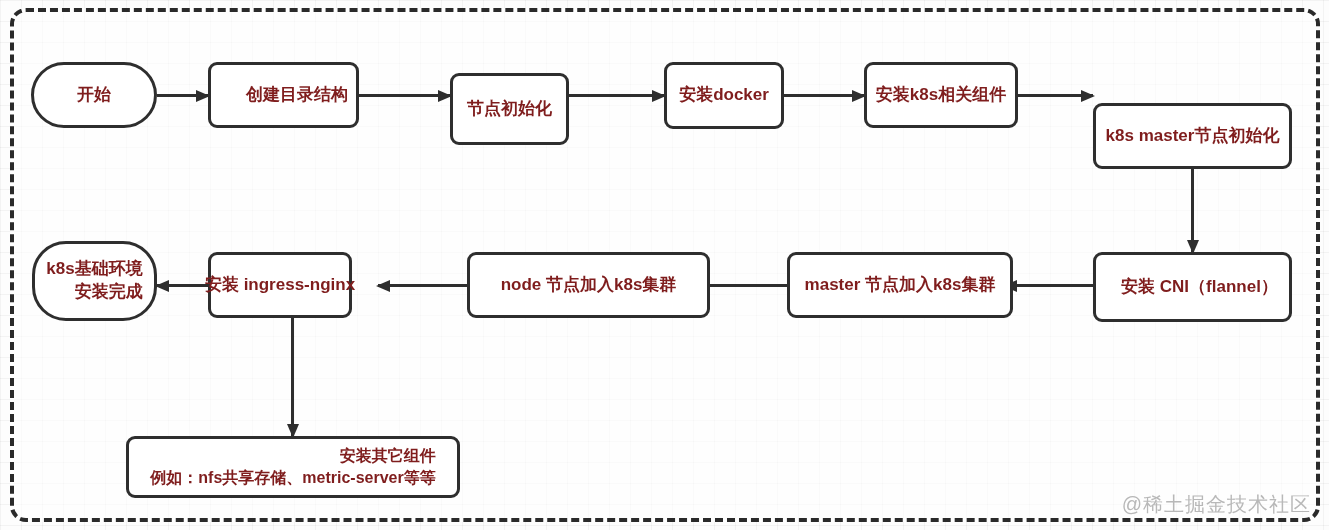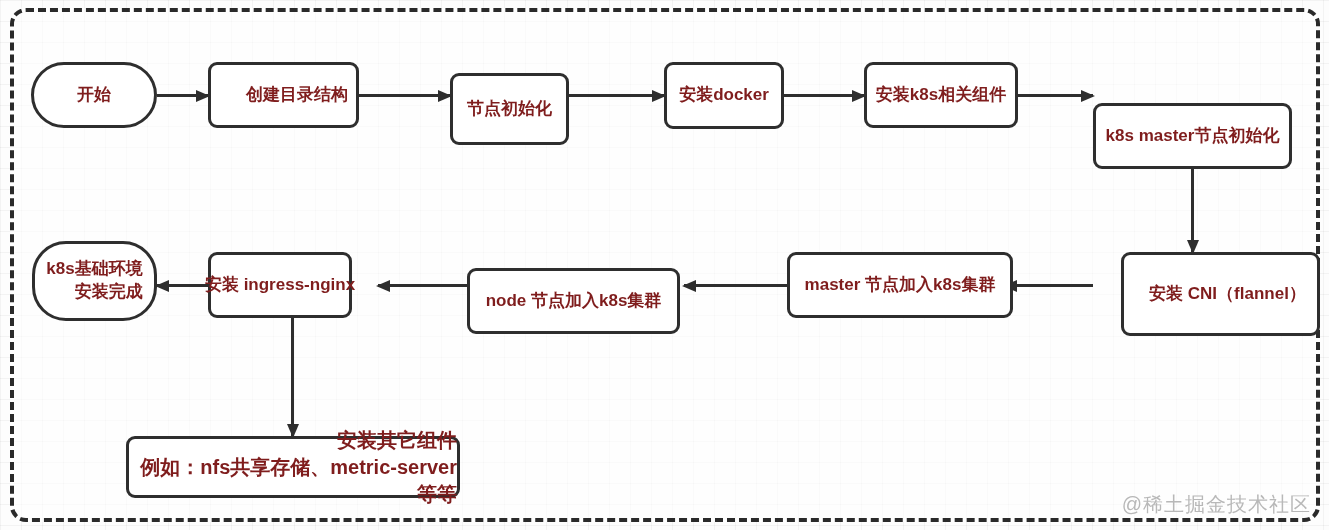--- a/index.html
+++ b/index.html
@@ -35,21 +35,21 @@
     border: 3px solid #2e2e2e;
     border-radius: 9px;
     color: #7f1d1d;
     font-size: 17px;
     line-height: 1.35;
     white-space: nowrap;
     z-index: 2;
     font-weight: bold;
   }
   .node.stadium { border-radius: 34px; }
-  .node.small-text { font-size: 20px; }
+  .node.small-text { font-size: 16px; }
   .node .two-line { white-space: normal; }
   .edge { position: absolute; z-index: 1; }
   .edge.h { height: 3px; background: #2e2e2e; }
   .edge.v { width: 3px; background: #2e2e2e; }
   .edge.right::after {
     content: ""; position: absolute; right: -2px; top: 50%;
     transform: translateY(-50%);
     border-left: 14px solid #2e2e2e;
     border-top: 6px solid transparent;
     border-bottom: 6px solid transparent;
@@ -102,29 +102,29 @@
   </div>
 
   <div class="node" style="left:864px; top:62px; width:154px; height:66px;">
     <span>安装k8s相关组件</span>
   </div>
 
   <div class="node" style="left:1093px; top:62px; width:199px; height:66px;margin-top:41px;">
     <span>k8s master节点初始化</span>
   </div>
 
-  <div class="node" style="left:1121px; top:252px; width:199px; height:84px;padding-left:14px;">
+  <div class="node" style="left:1093px; top:252px; width:199px; height:70px;padding-left:14px;">
     <span>安装 CNI（flannel）</span>
   </div>
 
   <div class="node" style="left:787px; top:252px; width:226px; height:66px;">
     <span>master 节点加入k8s集群</span>
   </div>
 
-  <div class="node" style="left:467px; top:268px; width:213px; height:66px;">
+  <div class="node" style="left:467px; top:252px; width:243px; height:66px;">
     <span>node 节点加入k8s集群</span>
   </div>
 
   <div class="node" style="left:208px; top:252px; width:144px; height:66px;">
     <span>安装 ingress-nginx</span>
   </div>
 
   <div class="node stadium" style="left:32px; top:241px; width:125px; height:80px;">
     <span class="two-line">
       <span>k8s基础环境</span><br>

